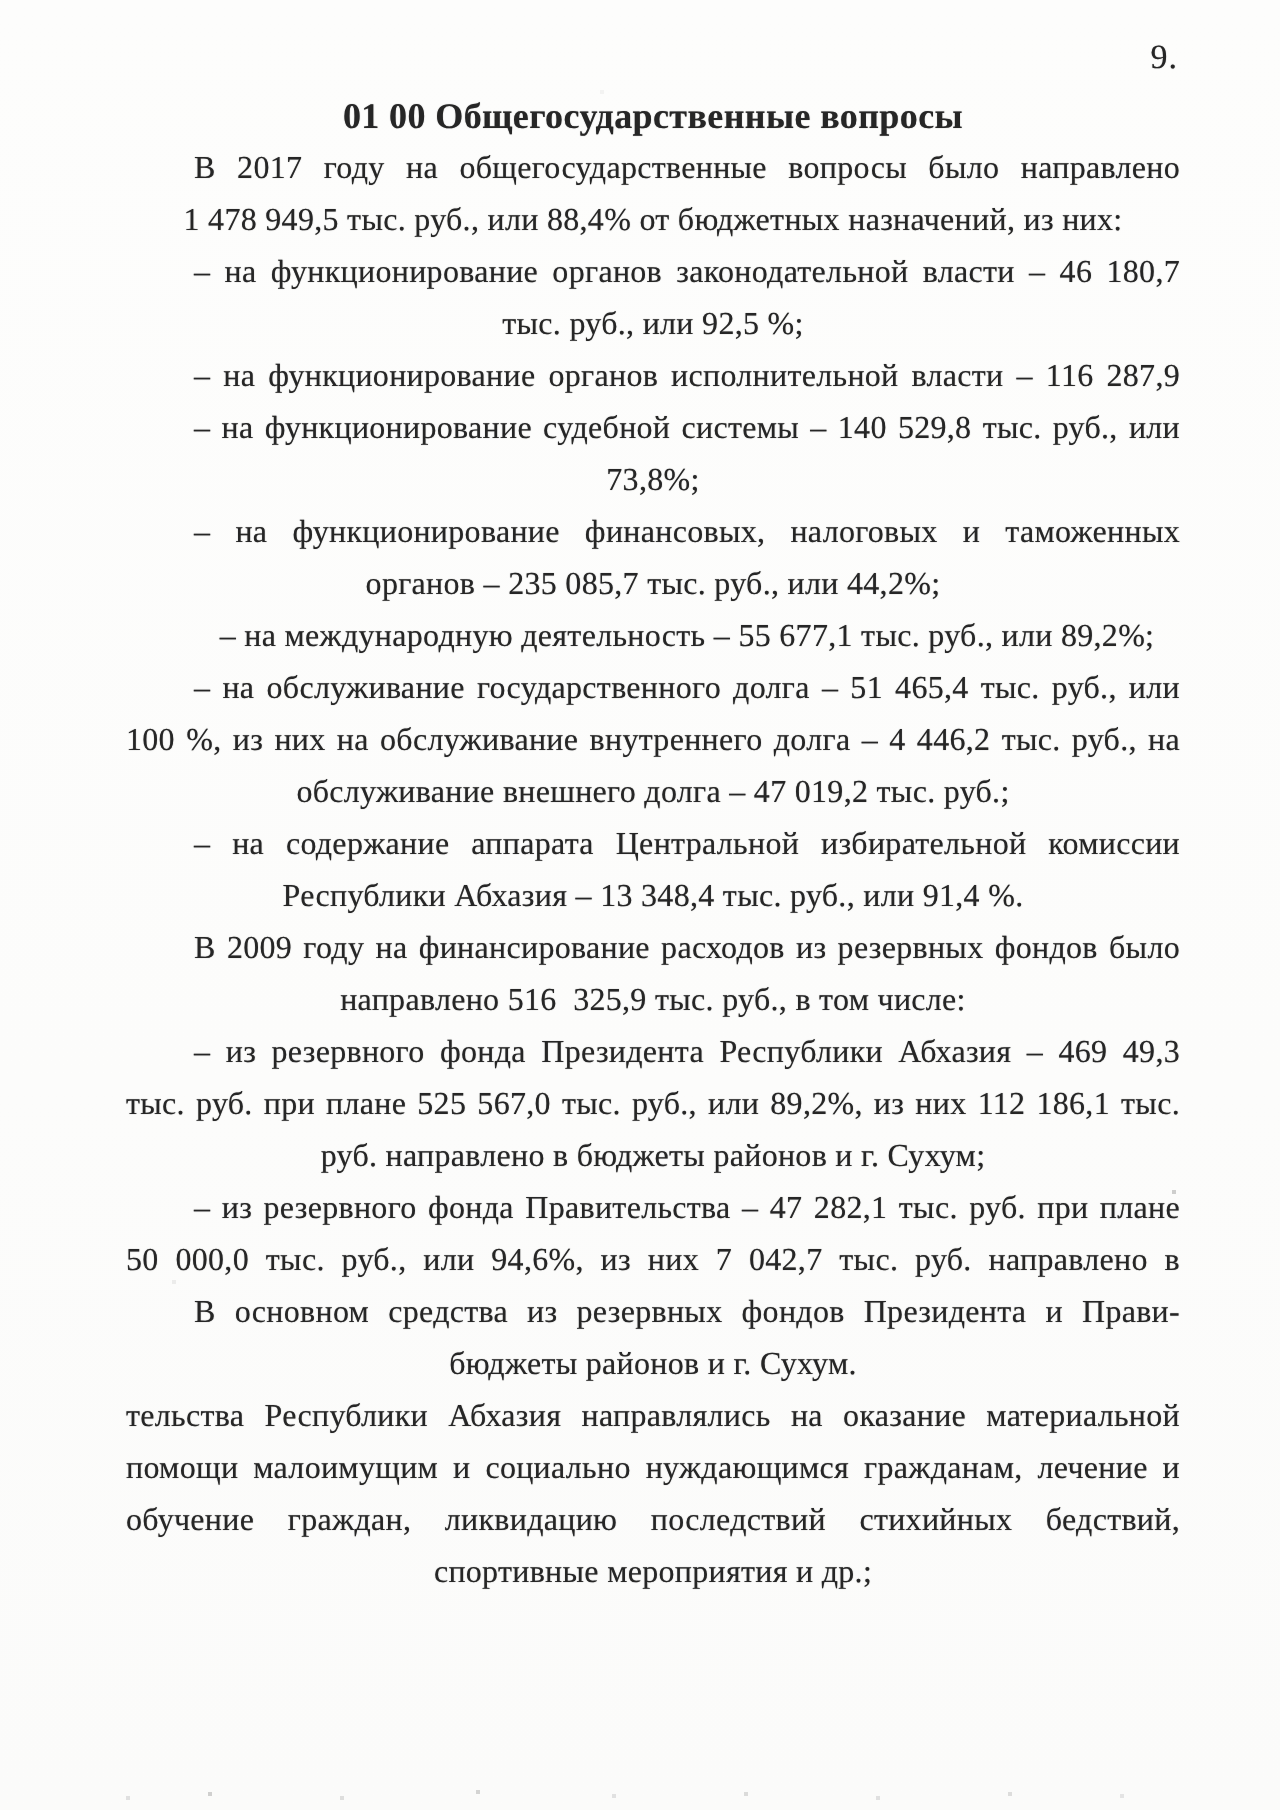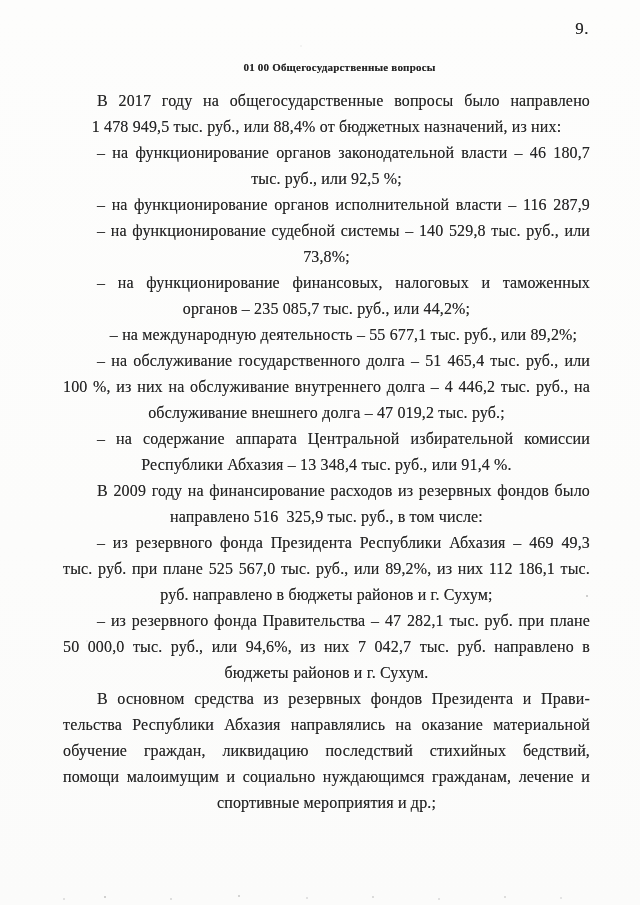--- a/index.html
+++ b/index.html
@@ -26,29 +26,29 @@
     top: 19px;
     right: 51px;
     font-size: 17px;
     letter-spacing: 0.5px;
   }
   .heading {
     position: absolute;
     top: 48px;
     left: 63px;
     width: 527px;
-    margin: 13px;
-    font-size: 11px;
+    margin: 0;
+    font-size: 18px;
     font-weight: bold;
     text-align: center;
     letter-spacing: 0.2px;
   }
   .doc-body {
     position: absolute;
-    top: 88px;
+    top: 72px;
     left: 63px;
     width: 527px;
   }
   .line {
     font-size: 16px;
     line-height: 26px;
     white-space: normal;
     text-align: center;
     letter-spacing: 0.15px;
   }
@@ -107,22 +107,22 @@
       <div class="line">обслуживание внешнего долга – 47 019,2 тыс. руб.;</div>
       <div class="line indent just">– на содержание аппарата Центральной избирательной комиссии</div>
       <div class="line">Республики Абхазия – 13 348,4 тыс. руб., или 91,4 %.</div>
       <div class="line indent just">В 2009 году на финансирование расходов из резервных фондов было</div>
       <div class="line">направлено 516&nbsp; 325,9 тыс. руб., в том числе:</div>
       <div class="line indent just">– из резервного фонда Президента Республики Абхазия – 469 49,3</div>
       <div class="line just">тыс. руб. при плане 525 567,0 тыс. руб., или 89,2%, из них 112 186,1 тыс.</div>
       <div class="line">руб. направлено в бюджеты районов и г. Сухум;</div>
       <div class="line indent just">– из резервного фонда Правительства – 47 282,1 тыс. руб. при плане</div>
       <div class="line just">50 000,0 тыс. руб., или 94,6%, из них 7 042,7 тыс. руб. направлено в</div>
+      <div class="line indent just">В основном средства из резервных фондов Президента и Прави-</div>
       <div class="line">бюджеты районов и г. Сухум.</div>
-      <div class="line indent just">В основном средства из резервных фондов Президента и Прави-</div>
       <div class="line just">тельства Республики Абхазия направлялись на оказание материальной</div>
+      <div class="line just">помощи малоимущим и социально нуждающимся гражданам, лечение и</div>
       <div class="line just">обучение граждан, ликвидацию последствий стихийных бедствий,</div>
-      <div class="line just">помощи малоимущим и социально нуждающимся гражданам, лечение и</div>
       <div class="line">спортивные мероприятия и др.;</div>
     </div>
 
   <div class="scan-noise"></div>
 </div>
 
 </body></html>

